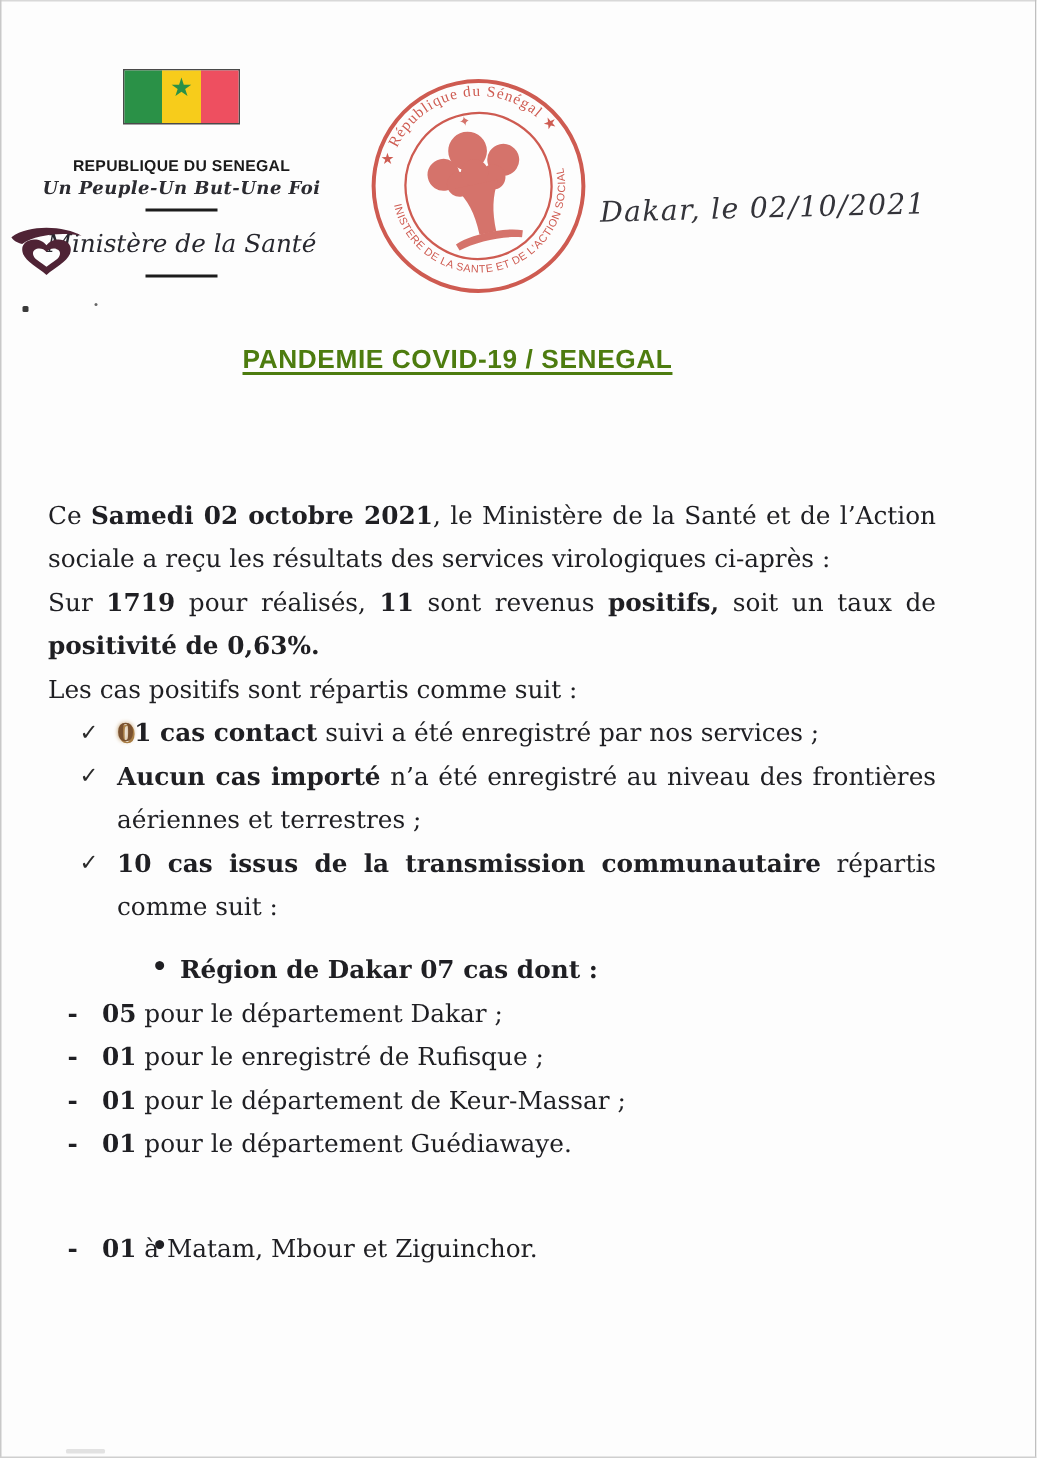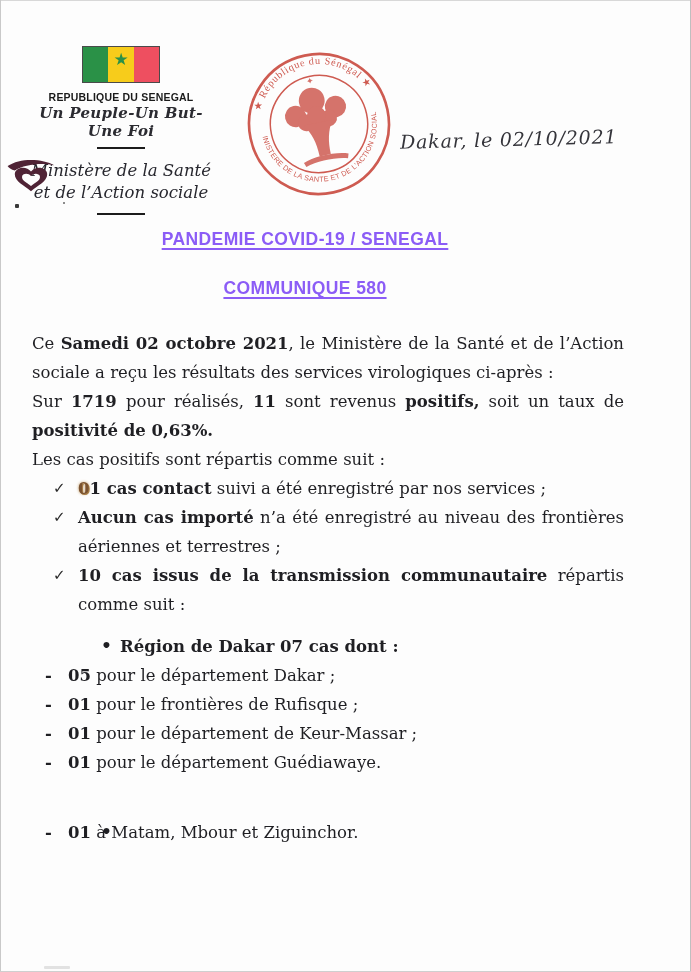--- a/index.html
+++ b/index.html
@@ -20,35 +20,35 @@
   .speck{position:absolute;background:#3a3a3a;border-radius:1px;}
 
   
   .letterhead{position:absolute;left:28px;top:46px;width:186px;text-align:center;}
   .flag{display:inline-block;width:78px;height:37px;border:1px solid #4a4a4a;box-sizing:border-box;position:relative;}
   .flag .band{position:absolute;top:0;height:100%;width:33.34%;}
   .flag .band.g{left:0;background:var(--flag-green);}
   .flag .band.y{left:33.33%;background:var(--flag-yellow);}
   .flag .band.r{left:66.66%;background:var(--flag-red);}
   .flag .star{position:absolute;left:0;right:0;top:4px;text-align:center;color:var(--flag-green);font-size:17px;line-height:17px;}
-  .republic{font-family:"Liberation Sans",sans-serif;font-weight:bold;font-size:10.5px;letter-spacing:.2px;color:#1a1a1a;margin-top:4px;}
-  .motto{font-style:italic;font-weight:bold;font-size:15px;color:#2b2b31;margin-top:1px;letter-spacing:.3px;}
+  .republic{font-family:"Liberation Sans",sans-serif;font-weight:bold;font-size:10.5px;letter-spacing:.2px;color:#1a1a1a;margin-top:18px;}
+  .motto{font-style:italic;font-weight:bold;font-size:12px;color:#2b2b31;margin-top:1px;letter-spacing:.3px;}
   .divider{width:48px;height:2px;background:#1c1c1c;margin:7px auto 0 auto;}
   .ministry{position:relative;margin-top:11px;font-style:italic;font-size:16.5px;color:#27272e;line-height:22px;}
   .ministry-logo{position:absolute;left:-24px;top:-3px;width:54px;height:38px;}
   .divider.second{margin-top:9px;}
 
   
   .stamp{position:absolute;left:243px;top:48px;width:152px;height:152px;transform:rotate(-12deg);opacity:.88;}
 
   
   .date-line{position:absolute;left:400px;top:128px;font-style:italic;font-size:19px;letter-spacing:.8px;color:#34343a;transform:rotate(-1.5deg);}
 
   
-  .titles{position:absolute;left:25px;top:229px;width:560px;text-align:center;font-family:"Liberation Sans",sans-serif;font-weight:bold;color:#8b5cf6;}
+  .titles{position:absolute;left:25px;top:229px;width:560px;text-align:center;font-family:"Liberation Sans",sans-serif;font-weight:bold;color:#4d7c0f;}
   .title{font-size:17.5px;letter-spacing:.4px;text-decoration:underline;text-decoration-thickness:2px;text-underline-offset:3px;}
   .title.sub{margin-top:28px;}
 
   
   .body-content{position:absolute;left:32px;top:329px;width:592px;font-size:16.5px;line-height:29px;text-align:justify;}
   .line{position:relative;}
   .line .b{font-weight:bold;}
   .line.check{padding-left:46px;}
   .line.dash{padding-left:36px;}
   .line.bullet{padding-left:88px;font-weight:bold;}
@@ -79,21 +79,20 @@
   <div class="republic">REPUBLIQUE DU SENEGAL</div>
   <div class="motto">Un Peuple-Un But-Une Foi</div>
   <div class="divider"></div>
   <div class="ministry">
     <svg class="ministry-logo" viewBox="0 0 60 42">
       <path d="M4,10 C18,0 44,2 56,9 C42,6 22,8 12,15 C8,14 5,12 4,10 Z" fill="var(--logo-maroon)"></path>
       <path d="M30,16 C25,9 12,11 12,19 C12,27 22,31 30,38 C38,31 48,27 48,19 C48,11 35,9 30,16 Z
                M30,21 C27,17 20,18 20,22 C20,26 25,28 30,32 C35,28 40,26 40,22 C40,18 33,17 30,21 Z" fill="var(--logo-maroon)" fill-rule="evenodd"></path>
     </svg>
     <div>Ministère de la Santé</div>
-    <div>et de l’Action sociale</div>
   </div>
   <div class="divider second"></div>
 </div>
 
 <svg class="stamp" viewBox="0 0 200 200">
   <circle cx="100" cy="100" r="92" fill="none" stroke="var(--stamp-red)" stroke-width="3.5"></circle>
   <circle cx="100" cy="100" r="64" fill="none" stroke="var(--stamp-red)" stroke-width="2"></circle>
   <defs>
     <path id="arcTop" d="M 21,100 A 79,79 0 1 1 179,100"></path>
     <path id="arcBottom" d="M 24,100 A 76,76 0 1 0 176,100"></path>
@@ -115,30 +114,29 @@
     <path d="M92,142 C92,122 88,110 80,98 L118,98 C110,112 107,124 107,142 Z"></path>
     <path d="M70,146 C85,140 115,140 130,146 L128,152 C112,147 88,147 72,152 Z"></path>
     <text x="100" y="46" font-size="12" text-anchor="middle" fill="var(--stamp-red)">✦</text>
   </g>
 </svg>
 
 <div class="date-line">Dakar, le 02/10/2021</div>
 
 <div class="titles">
   <div class="title main">PANDEMIE COVID-19 / SENEGAL</div>
-  <div class="title sub">COMMUNIQUE 580</div>
 </div>
 
 <div class="body-content">
     <div class="line p"><span>Ce </span><span class="b">Samedi 02 octobre 2021</span><span>, le Ministère de la Santé et de l’Action sociale a reçu les résultats des services virologiques ci-après :</span></div>
     <div class="line p"><span>Sur </span><span class="b">1719</span><span> pour réalisés, </span><span class="b">11</span><span> sont revenus </span><span class="b">positifs,</span><span> soit un taux de </span><span class="b">positivité de 0,63%.</span></div>
     <div class="line p"><span>Les cas positifs sont répartis comme suit :</span></div>
     <div class="line check"><span class="marker">✓</span><span class="b smudge" style="color: rgb(122, 82, 48);">0</span><span class="b">1 cas contact</span><span> suivi a été enregistré par nos services ;</span></div>
     <div class="line check"><span class="marker">✓</span><span class="b">Aucun cas importé</span><span> n’a été enregistré au niveau des frontières aériennes et terrestres ;</span></div>
     <div class="line check"><span class="marker">✓</span><span class="b">10 cas issus de la transmission communautaire</span><span> répartis comme suit :</span></div>
     <div class="line bullet" style="margin-top: 13px;"><span class="marker">•</span><span class="b">Région de Dakar 07 cas dont :</span></div>
     <div class="line dash"><span class="marker">-</span><span class="b">05</span><span> pour le département Dakar ;</span></div>
-    <div class="line dash"><span class="marker">-</span><span class="b">01</span><span> pour le frontières de Rufisque ;</span></div>
+    <div class="line dash"><span class="marker">-</span><span class="b">01</span><span> pour le enregistré de Rufisque ;</span></div>
     <div class="line dash"><span class="marker">-</span><span class="b">01</span><span> pour le département de Keur-Massar ;</span></div>
     <div class="line dash"><span class="marker">-</span><span class="b">01</span><span> pour le département Guédiawaye.</span></div>
     <div class="line bullet" style="margin-top: 41px;"><span class="marker">•</span></div>
     <div class="line dash"><span class="marker">-</span><span class="b">01</span><span> à Matam, Mbour et Ziguinchor.</span></div>
   </div>
 
 </body></html>

